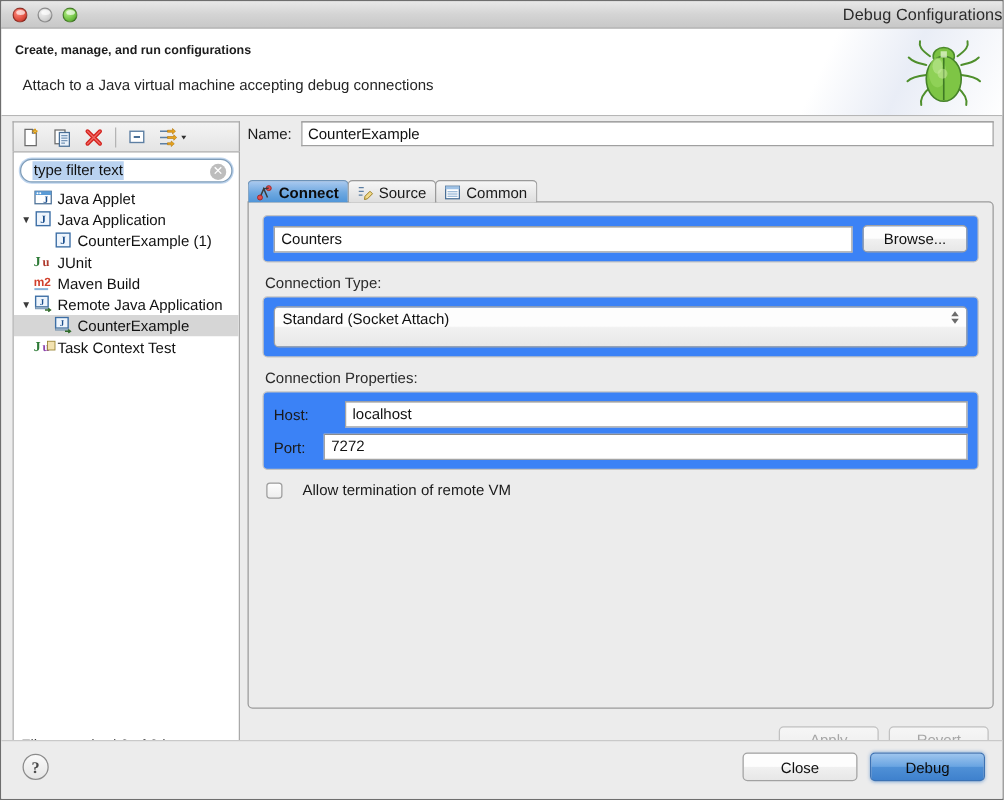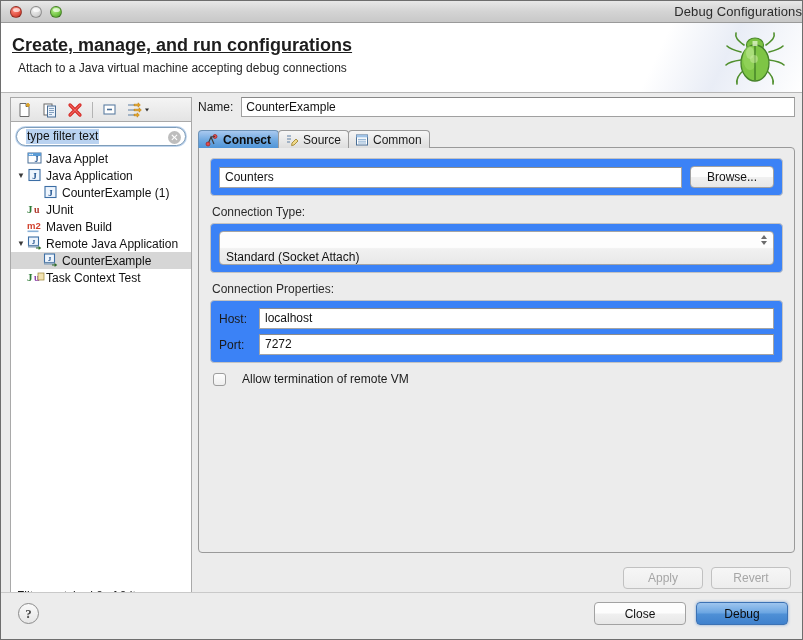--- a/index.html
+++ b/index.html
@@ -65,21 +65,21 @@
     border-bottom: 1px solid #b6b6b6;
     overflow: hidden;
   }
   #header-sheen {
     position: absolute; right: 0; top: 0;
     width: 200px; height: 70px;
     background: linear-gradient(115deg, rgba(255,255,255,0) 30%, #e9edf6 60%, #ffffff 100%);
   }
   #header-title {
     position: absolute; left: 11px; top: 12px;
-    font-size: 18px; font-weight: bold; color: #1d1d1d; text-decoration: underline;
+    font-size: 10px; font-weight: bold; color: #1d1d1d;
   }
   #header-sub {
     position: absolute; left: 17px; top: 38px;
     font-size: 12px; color: #252525;
   }
   #bug-icon {
     position: absolute; right: 16px; top: 6px;
     width: 62px; height: 60px;
   }
 
@@ -163,21 +163,21 @@
     padding-left: 6px;
     font-size: 12px; color: #1a1a1a;
   }
 
   
   #right-pane {
     position: absolute;
     left: 197px; top: 4px;
     width: 597px; height: 543px;
   }
-  #name-row { display: flex; align-items: center; height: 20px; margin-bottom: 10px; }
+  #name-row { display: flex; align-items: center; height: 20px; margin-bottom: 24px; }
   #name-label { font-size: 12px; margin-right: 8px; }
   #name-input {
     flex: 1; height: 20px;
     border: 1px solid #a0a0a0;
     border-top-color: #878787;
     background: #fff;
     font-size: 12px;
     padding: 0 4px;
     line-height: 18px;
     color: #111;
@@ -253,21 +253,21 @@
     color: #0b0b0b;
     box-shadow: 0 0 3px rgba(70,130,200,.65);
     text-align: right;
   }
   .combo {
     height: 33px;
     border: 1px solid #a4a4a4;
     border-radius: 4px;
     background: linear-gradient(to bottom,#fdfdfd 0%,#fdfdfd 48%,#f1f1f1 52%,#e8e8e8 100%);
     font-size: 12px;
-    padding: 16px 6px;
+    padding: 0 6px;
     line-height: 19px;
     color: #111;
     position: relative;
     width: 100%;
   }
   .combo-arrows {
     position: absolute; right: 6px; top: 3px;
     display: flex; flex-direction: column; gap: 2px; align-items: center;
   }
   .combo-arrows i {
@@ -549,21 +549,21 @@
             <span>Standard (Socket Attach)</span>
             <span class="combo-arrows">
                 <i class="up"></i>
                 <i class="dn"></i>
               </span>
           </div>
         </div>
 
         <div class="group-label">Connection Properties:</div>
         <div class="group-box">
-          <div class="field-row" style="margin-bottom:5px;">
+          <div class="field-row" style="margin-bottom:5px;gap:17px;">
             <span class="hp-label">Host:</span>
             <div class="txt">localhost</div>
           </div>
           <div class="field-row">
             <span class="hp-label">Port:</span>
             <div class="txt">7272</div>
           </div>
         </div>
 
         <div class="chk-row">

